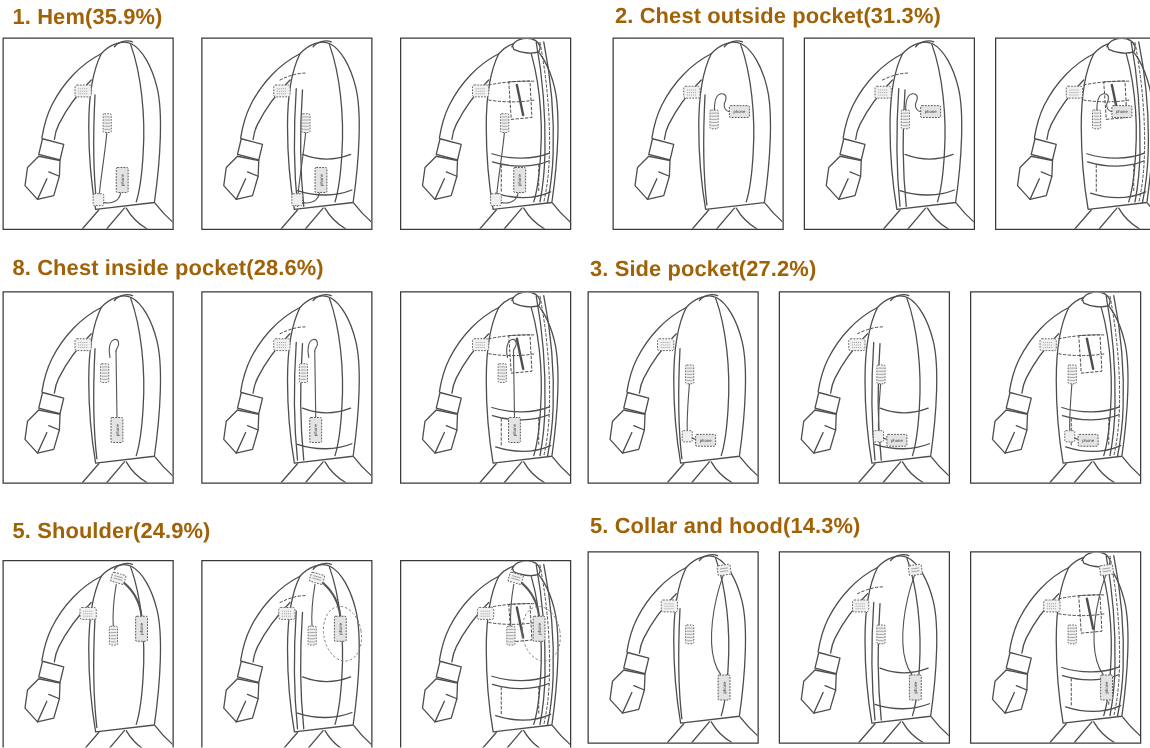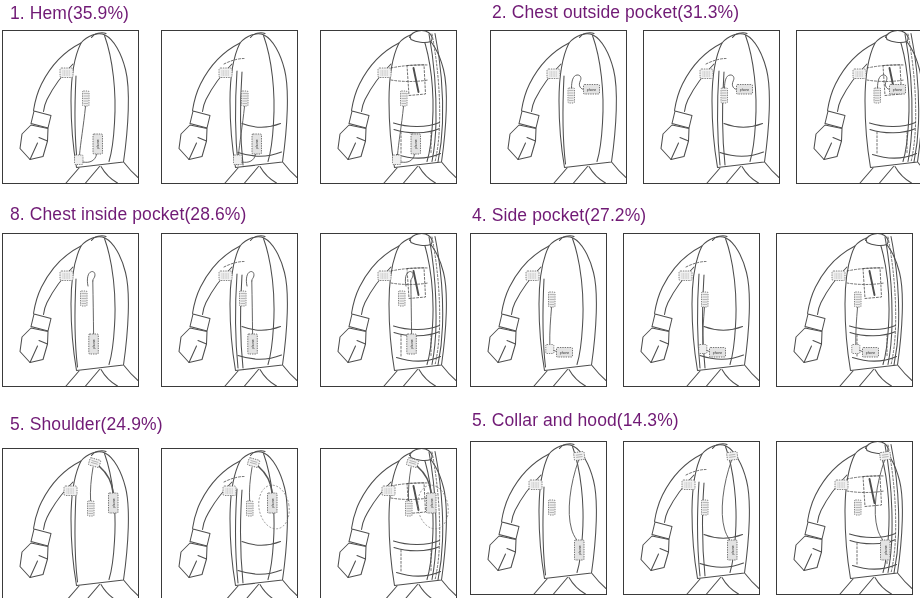--- a/index.html
+++ b/index.html
@@ -2,21 +2,21 @@
 <html><head>
 <meta charset="utf-8">
 <style>
   html,body{margin:0;padding:0}
   body{
     position:relative;width:920px;height:598px;background:#ffffff;
     font-family:"Liberation Sans",sans-serif;overflow:hidden;
   }
   .sec{position:absolute}
   .hd{
-    margin:0 0 0 8px;font-size:17.5px;font-weight:400;color:#701a75;
+    margin:0 0 0 8px;font-size:17.5px;font-weight:700;color:#a16207;
     line-height:22px;white-space:nowrap;letter-spacing:.1px;
   }
   .frames{display:flex}
   .sec-l .frames{gap:22px}
   .sec-r .frames{gap:16px;margin-left:6px}
   #s1{left:2px;top:2px}   #s2{left:484px;top:1px}
   #s3{left:2px;top:203px} #s4{left:464px;top:204px}
   #s5{left:2px;top:413px} #s6{left:464px;top:409px}
   #s1 .frames{margin-top:6px} #s2 .frames{margin-top:7px}
   #s3 .frames{margin-top:8px} #s4 .frames{margin-top:7px}
@@ -200,21 +200,21 @@
         <use href="#dev3"></use>
       </svg>
     <svg class="frame" viewBox="0 0 135 152">
         <use href="#jkt3"></use>
         <use href="#dev3"></use>
       </svg>
   </div>
 </section>
 
 <section class="sec sec-r" id="s4">
-  <h2 class="hd">4. Side pocket(27.2%)</h2>
+  <h2 class="hd">3. Side pocket(27.2%)</h2>
   <div class="frames">
     <svg class="frame" viewBox="0 0 135 152">
         <use href="#jkt1"></use>
         <use href="#dev4"></use>
       </svg>
     <svg class="frame" viewBox="0 0 135 152">
         <use href="#jkt2"></use>
         <use href="#dev4"></use>
       </svg>
     <svg class="frame" viewBox="0 0 135 152">

